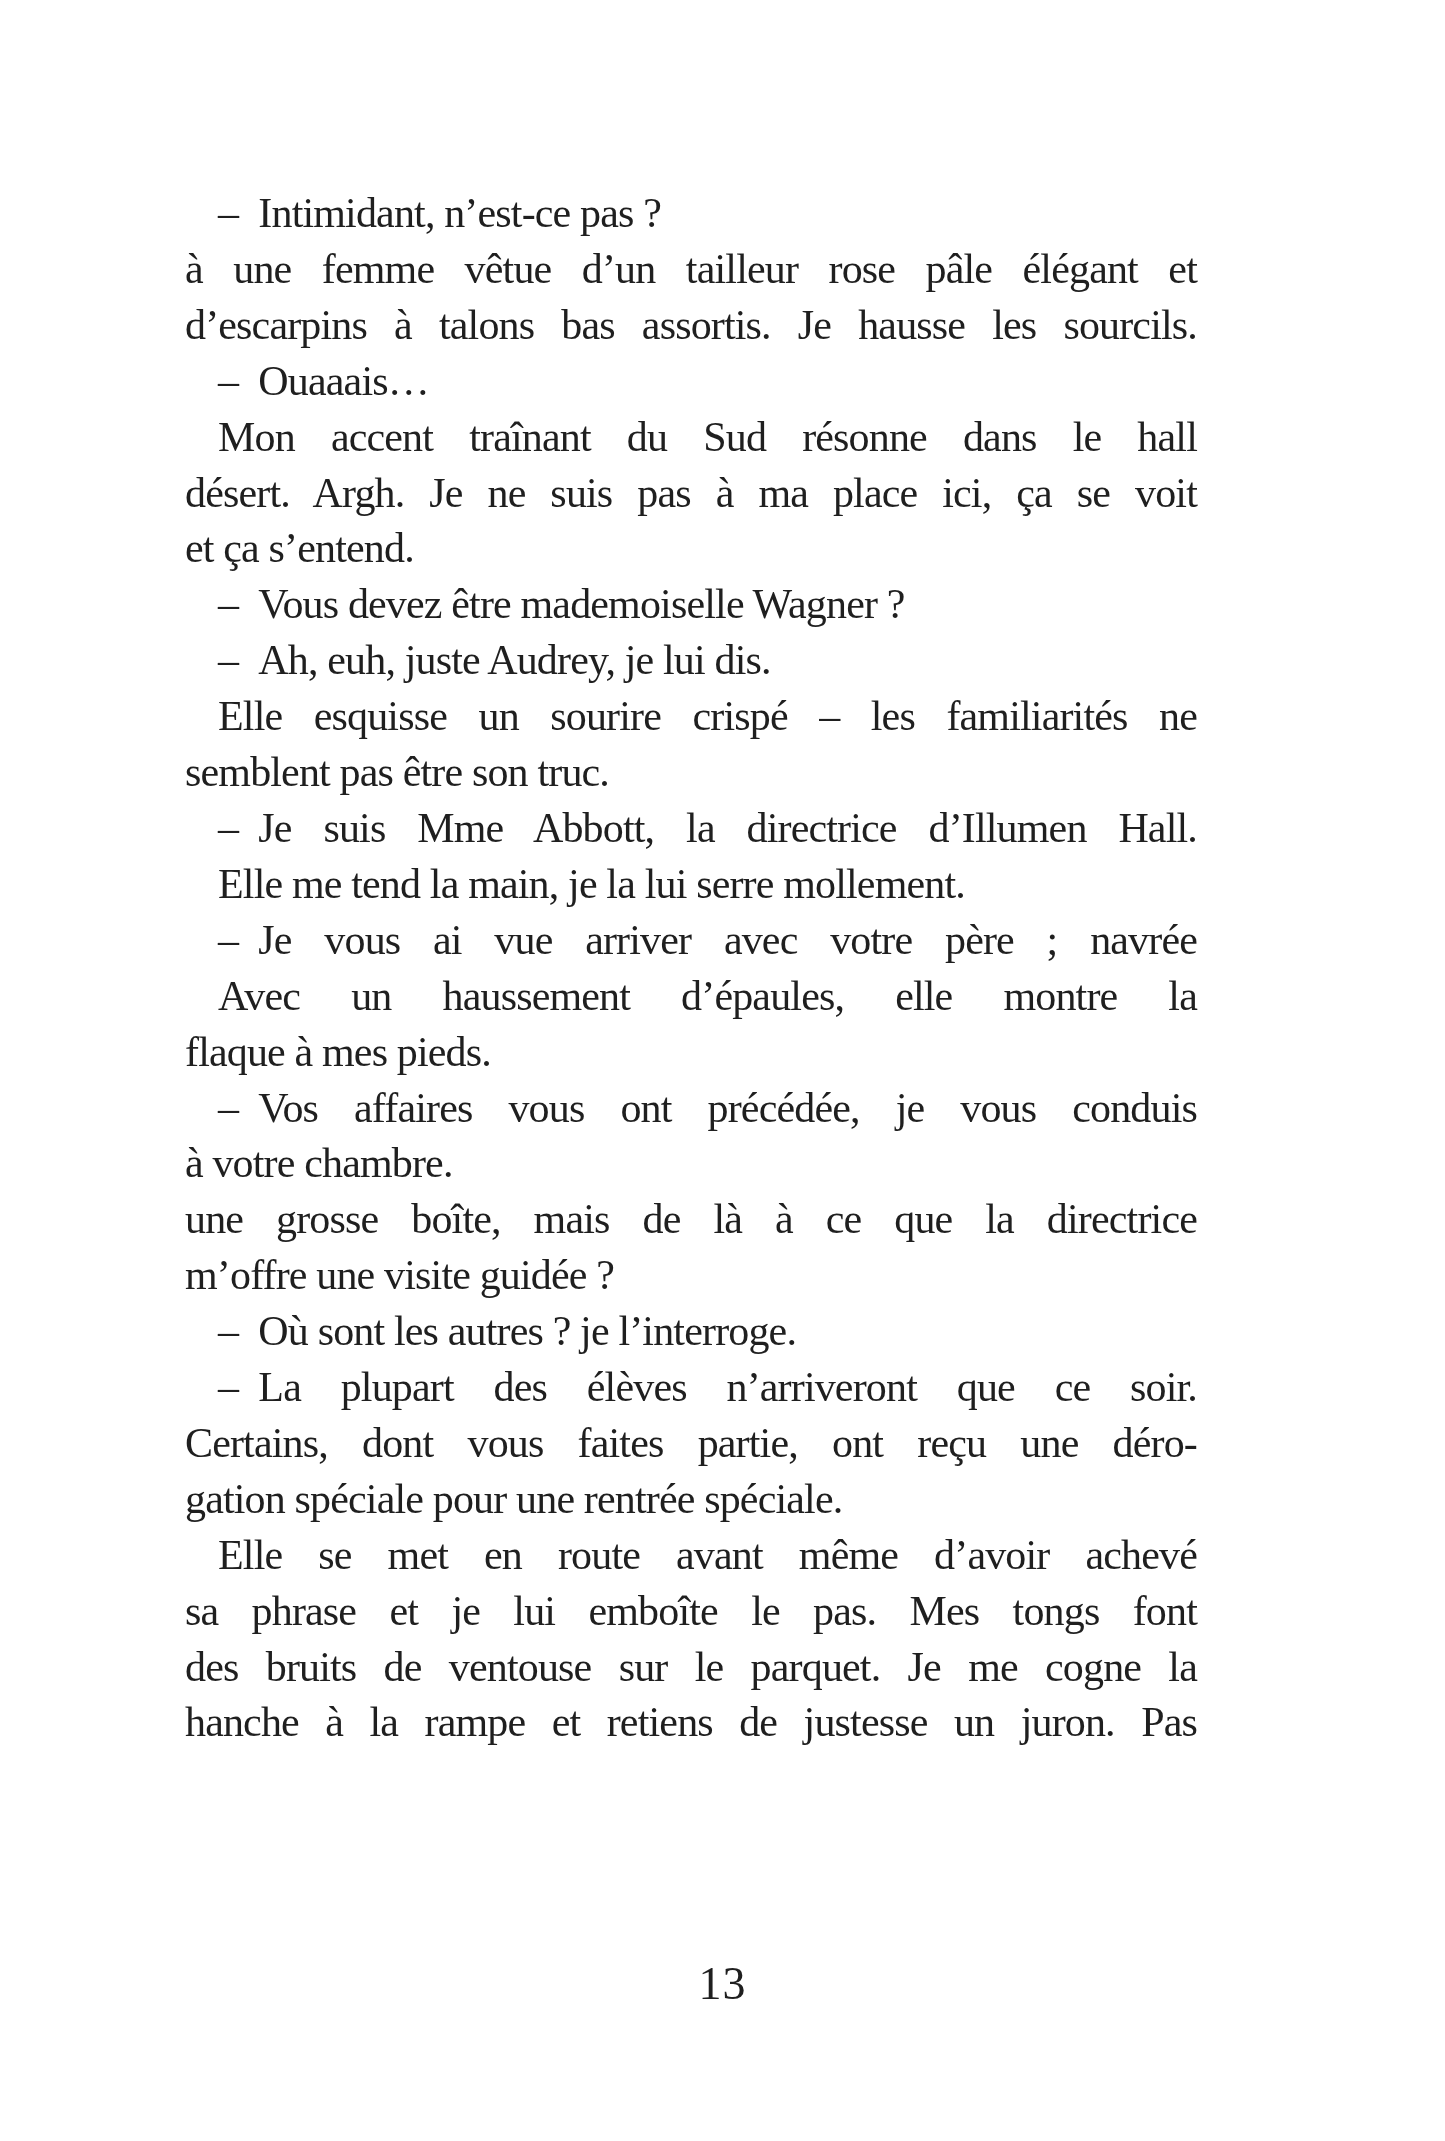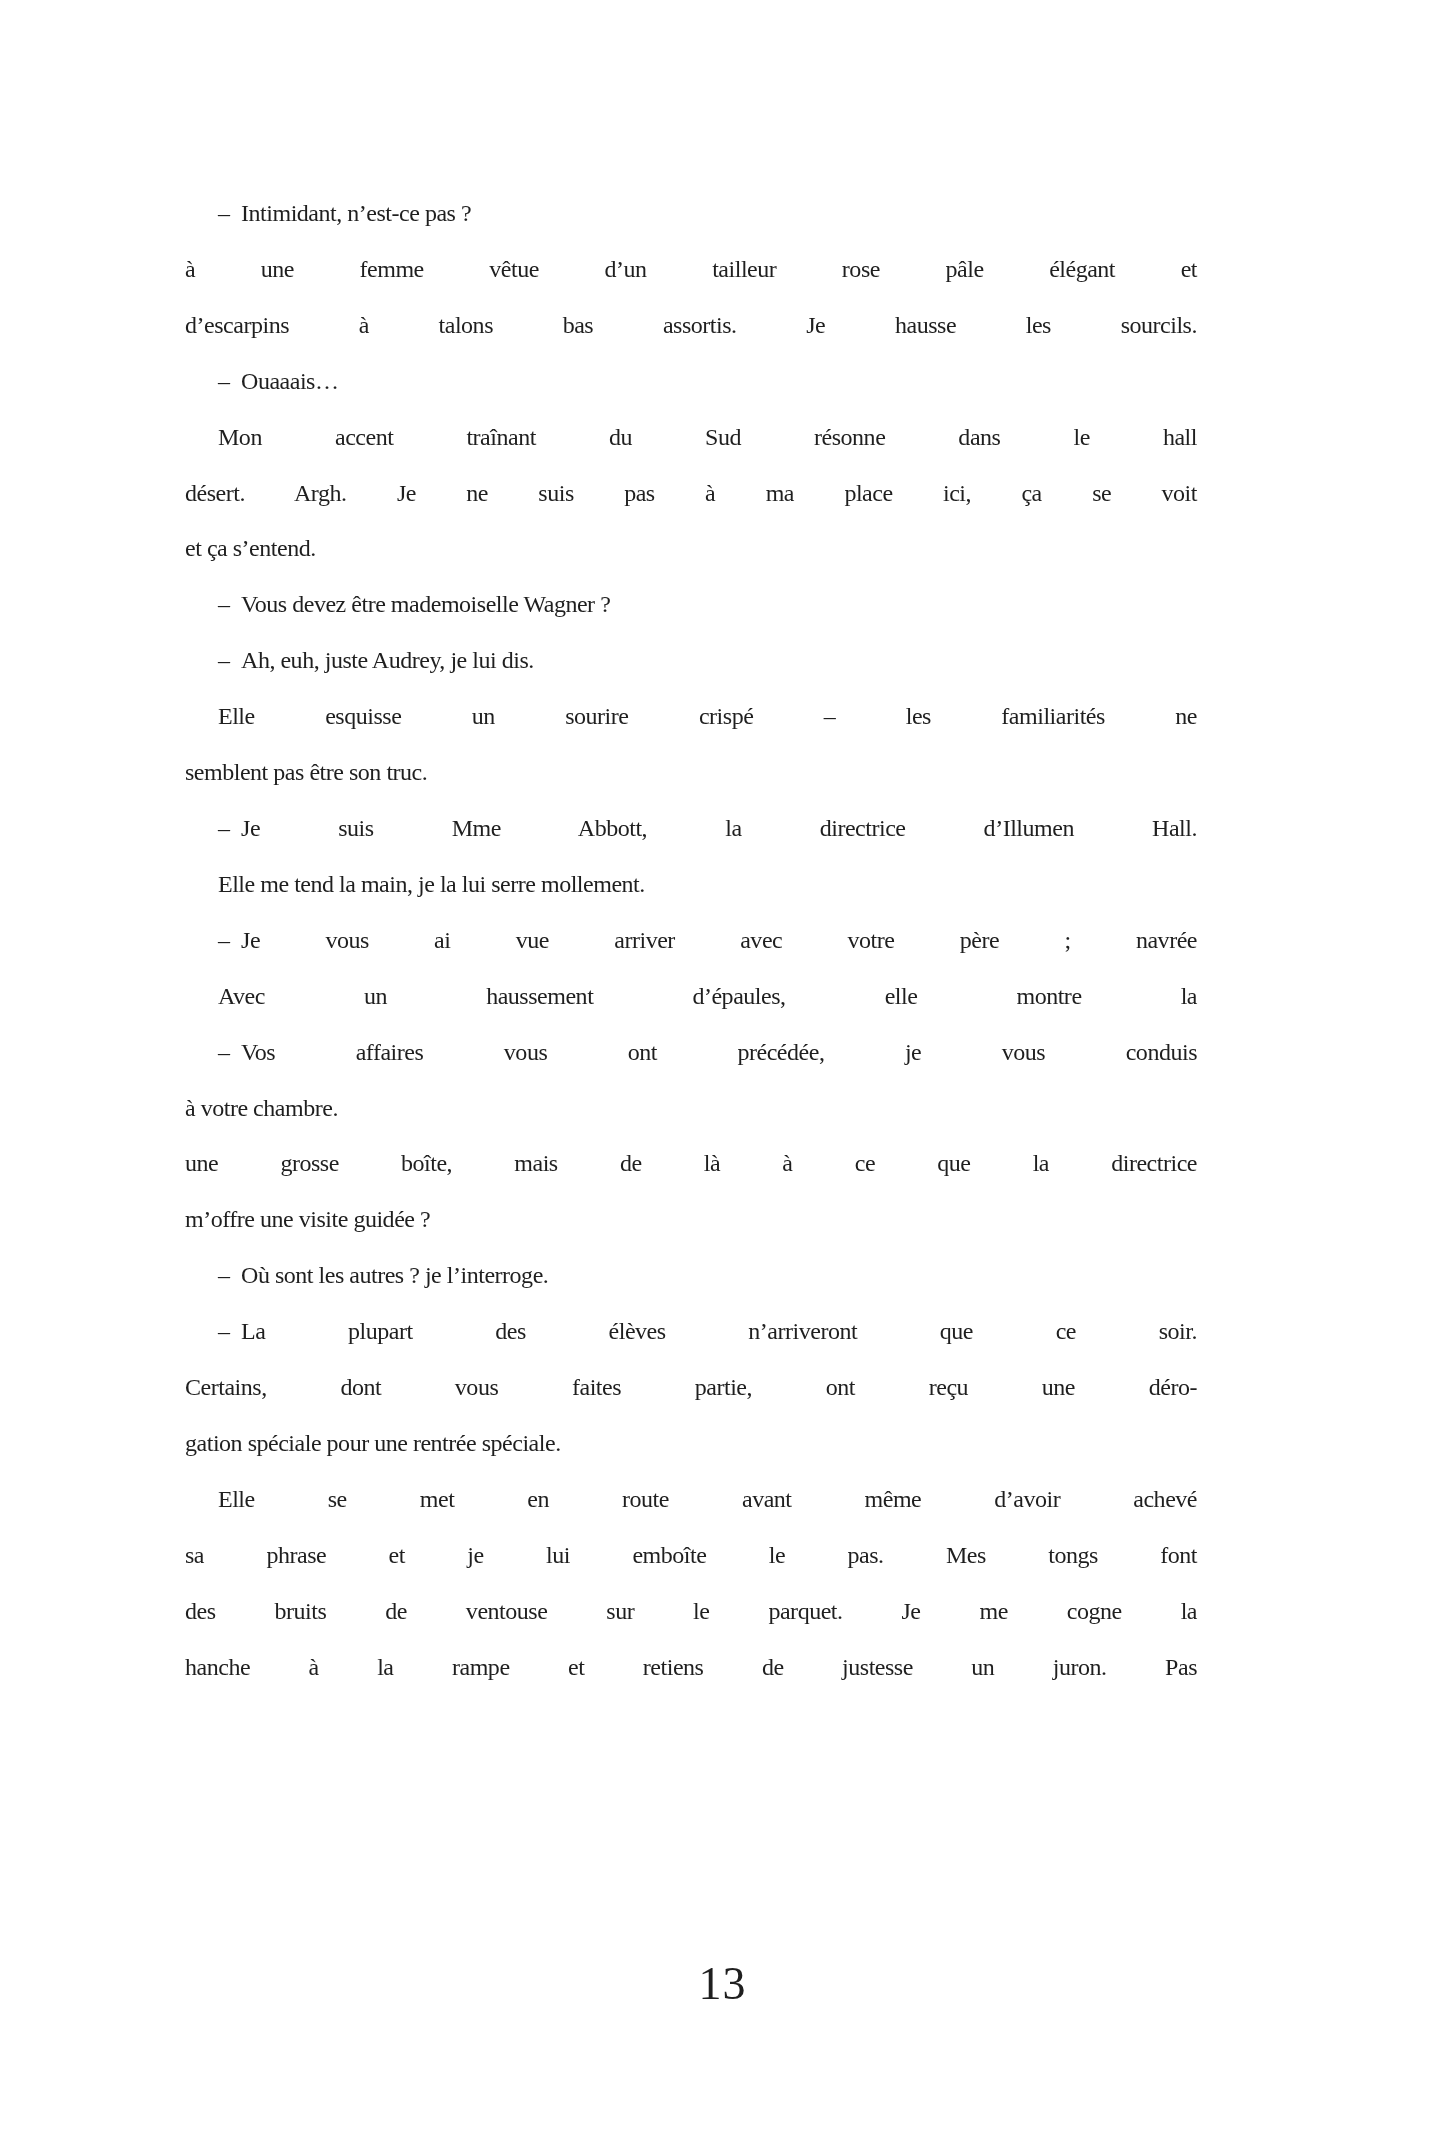--- a/index.html
+++ b/index.html
@@ -17,21 +17,21 @@
   }
   .page {
     position: absolute;
     inset: 0;
   }
   .text-block {
     position: absolute;
     left: 185px;
     top: 186px;
     width: 1012px;
-    font-size: 24px;
+    font-size: 42px;
     line-height: 55.9px;
     letter-spacing: -0.02em;
   }
   .line {
     text-align: left;
   }
   .line.j {
     text-align: justify;
     text-align-last: justify;
   }
@@ -64,20 +64,21 @@
       <div class="line j"><span>désert. </span><span class="it">Argh</span><span>. Je ne suis pas à ma place ici, ça se voit</span></div>
       <div class="line"><span>et ça </span><span class="it">s’entend</span><span>.</span></div>
       <div class="line i"><span>– Vous devez être mademoiselle Wagner ?</span></div>
       <div class="line i"><span>– Ah, euh, juste Audrey, je lui dis.</span></div>
       <div class="line i j"><span>Elle esquisse un sourire crispé – les familiarités ne</span></div>
       <div class="line"><span>semblent pas être son truc.</span></div>
       <div class="line i j"><span>– Je suis Mme Abbott, la directrice d’Illumen Hall.</span></div>
       <div class="line i"><span>Elle me tend la main, je la lui serre mollement.</span></div>
       <div class="line i j"><span>– Je vous ai vue arriver avec votre père ; navrée</span></div>
       <div class="line i j"><span>Avec un haussement d’épaules, elle montre la</span></div>
+      <div class="line"><span>flaque à mes pieds.</span></div>
       <div class="line i j"><span>– Vos affaires vous ont précédée, je vous conduis</span></div>
       <div class="line"><span>à votre chambre.</span></div>
       <div class="line j"><span>une grosse boîte, mais de là à ce que la directrice</span></div>
       <div class="line"><span>m’offre une visite guidée ?</span></div>
       <div class="line i"><span>– Où sont les autres ? je l’interroge.</span></div>
       <div class="line i j"><span>– La plupart des élèves n’arriveront que ce soir.</span></div>
       <div class="line j"><span>Certains, dont vous faites partie, ont reçu une déro-</span></div>
       <div class="line"><span>gation spéciale pour une rentrée spéciale.</span></div>
       <div class="line i j"><span>Elle se met en route avant même d’avoir achevé</span></div>
       <div class="line j"><span>sa phrase et je lui emboîte le pas. Mes tongs font</span></div>

